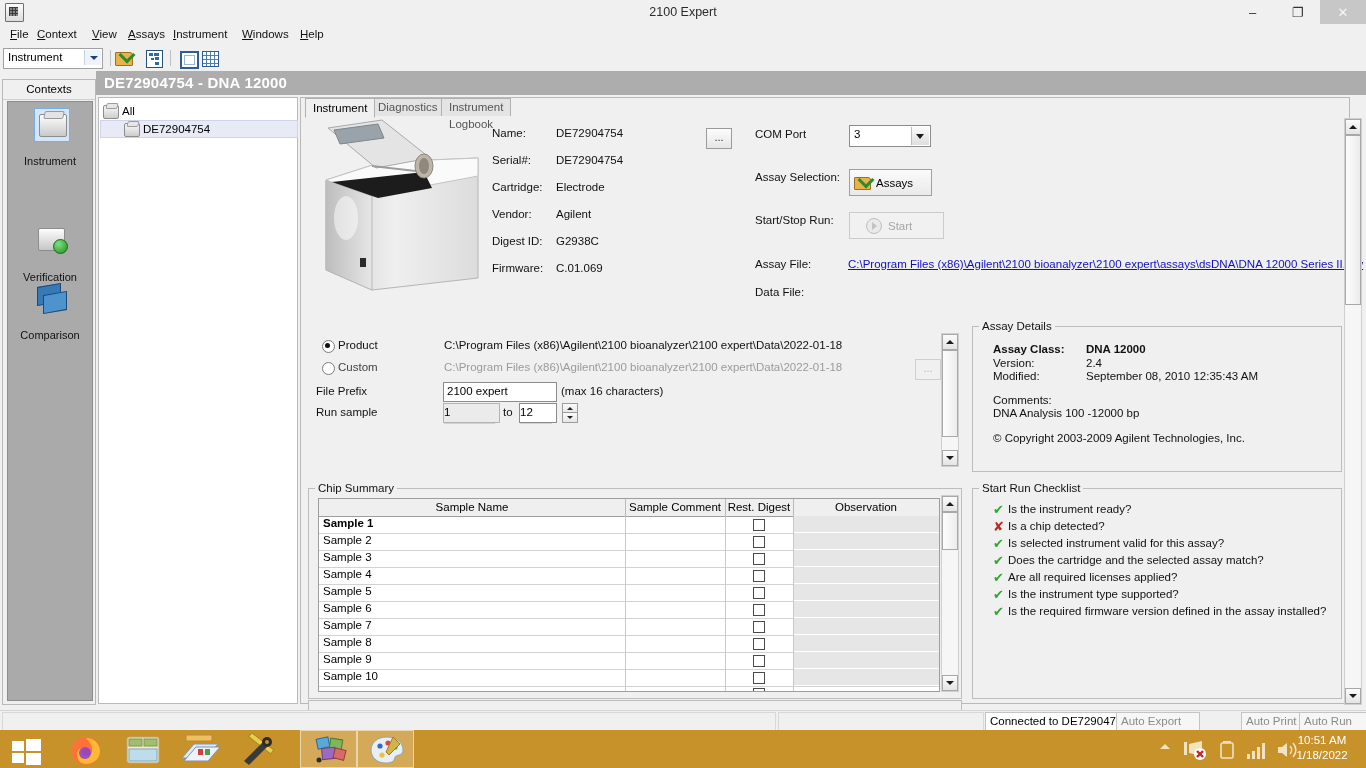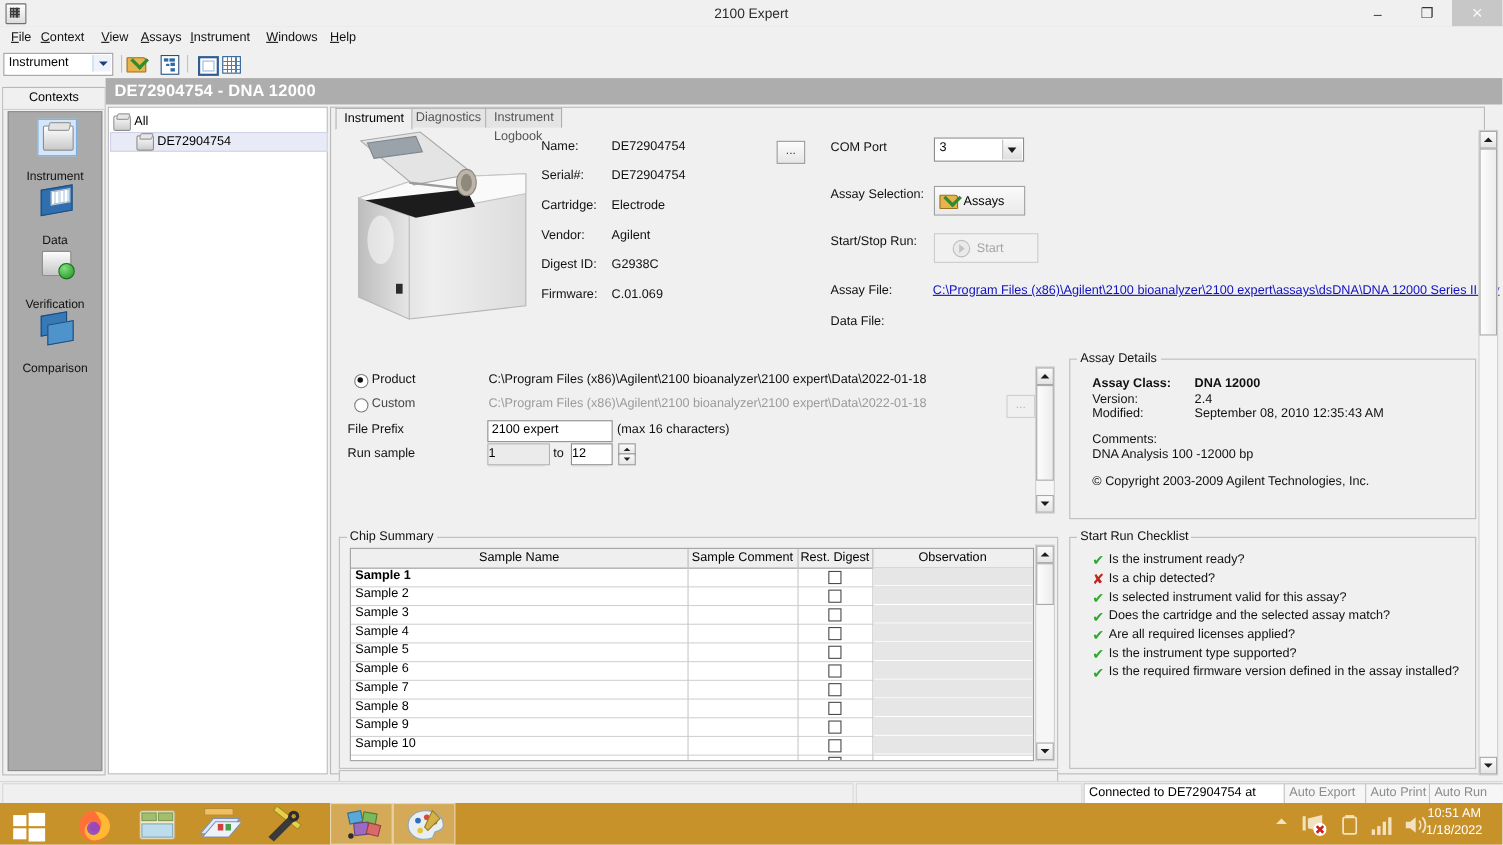--- a/index.html
+++ b/index.html
@@ -241,26 +241,20 @@
     <div class="ctxhdr">Contexts</div>
     <div class="ctxlist">
 
       <div class="ctxitem sel" style="top:4px">
         <span class="ctxicon">
             <span class="ic-analyzer"></span>
           </span>
         <span class="lbl">Instrument</span>
       </div>
 
-      <div class="ctxitem" style="top:62px">
-        <span class="ctxicon">
-            <span class="ic-data"></span>
-          </span>
-        <span class="lbl">Data</span>
-      </div>
 
       <div class="ctxitem" style="top:120px">
         <span class="ctxicon">
             <span class="ic-check"></span>
           </span>
         <span class="lbl">Verification</span>
       </div>
 
       <div class="ctxitem" style="top:178px">
         <span class="ctxicon">
@@ -548,21 +542,21 @@
   <div class="mk" style="left:993px;top:588px;color:#2ea82e">✔</div>
   <div class="chk" style="left:1008px;top:588px">Is the instrument type supported?</div>
 
   <div class="mk" style="left:993px;top:605px;color:#2ea82e">✔</div>
   <div class="chk" style="left:1008px;top:605px">Is the required firmware version defined in the assay installed?</div>
 
   <div class="status">
     <div class="spanel" style="left:2px;width:772px;background:#f0f0f0;border-color:#d8d8d8"></div>
     <div class="spanel" style="left:778px;width:204px;background:#f0f0f0;border-color:#d8d8d8"></div>
     <div class="spanel" style="left:985px;width:180px;padding:0 4px;background:#fff">Connected to DE72904754 at COM 3</div>
-    <div class="spanel dim" style="left:1167px;width:74px;padding:0 4px">Auto Export</div>
+    <div class="spanel dim" style="left:1116px;width:74px;padding:0 4px">Auto Export</div>
     <div class="spanel dim" style="left:1241px;width:58px;padding:0 4px">Auto Print</div>
     <div class="spanel dim" style="left:1299px;width:63px;padding:0 4px">Auto Run</div>
   </div>
 
   <div class="taskbar">
     <div class="tbitem" style="left:0">
       <svg width="36" height="36" x="0" y="0" style="position:absolute;left:10px;top:2px">
         <g fill="#ffffff">
           <rect x="2" y="9" width="12" height="10"></rect>
             <rect x="16" y="7" width="15" height="12"></rect>

